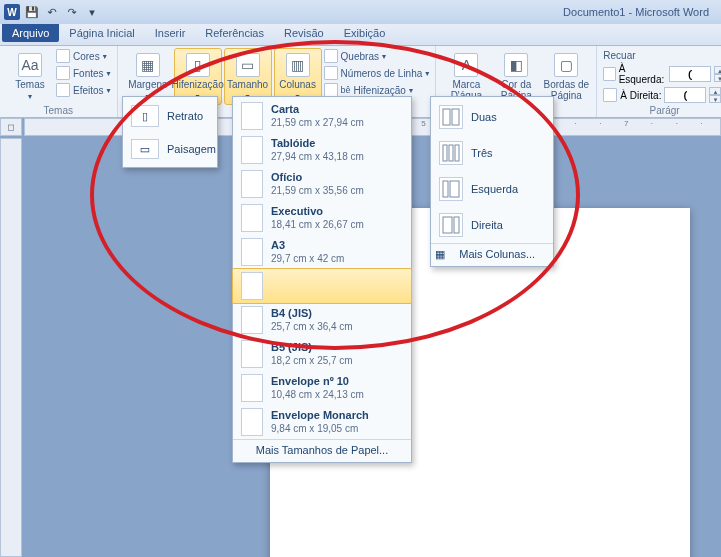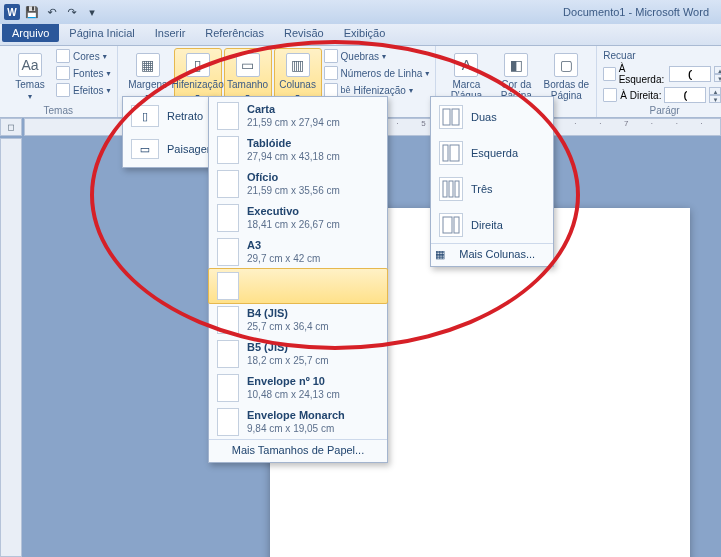--- a/index.html
+++ b/index.html
@@ -52,21 +52,21 @@
   .menu-ico { width:28px; height:32px; background:#fff; border:1px solid #c3cfdf; display:flex; align-items:center; justify-content:center; flex-shrink:0;}
   .menu-ico.small { width:24px; height:24px;}
   .menu-text { display:flex; flex-direction:column; line-height:1.2;}
   .menu-text .sub { font-size:10px; color:#5b6f8c;}
   .menu-footer { border-top:1px solid #cdd9eb; text-align:center; padding:4px; font-size:11px;}
 
   .orient-menu { left:122px; top:96px; width:96px; padding:2px;}
   .orient-menu .menu-item { padding:6px; }
   .orient-menu .menu-ico { width:28px; height:22px;}
 
-  .size-menu { left:208px; top:96px; width:180px; padding:2px 0;}
+  .size-menu { left:232px; top:96px; width:180px; padding:2px 0;}
   .size-menu .menu-item { padding:3px 8px;}
   .size-menu .menu-ico { width:22px; height:28px;}
 
   .col-menu { left:430px; top:96px; width:124px; padding:2px 0;}
   .col-menu .menu-item { padding:6px 8px;}
   .col-menu .menu-ico { width:24px; height:24px;}
 
   
   .red-circle { position:absolute; left:90px; top:40px; width:490px; height:310px; border:4px solid #d62027; border-radius:50%; z-index:30; pointer-events:none;}
 
@@ -311,35 +311,35 @@
       <svg class="col-svg" width="20" height="20">
           <rect x="2" y="2" width="7" height="16"></rect>
           <rect x="11" y="2" width="7" height="16"></rect>
         </svg>
     </div>
     <span>Duas</span>
   </div>
   <div class="menu-item">
     <div class="menu-ico small">
       <svg class="col-svg" width="20" height="20">
-          <rect x="2" y="2" width="5" height="16"></rect>
-          <rect x="9" y="2" width="9" height="16"></rect>
-        </svg>
-    </div>
-    <span>Esquerda</span>
-  </div>
-  <div class="menu-item">
-    <div class="menu-ico small">
-      <svg class="col-svg" width="20" height="20">
           <rect x="2" y="2" width="4" height="16"></rect>
           <rect x="8" y="2" width="4" height="16"></rect>
           <rect x="14" y="2" width="4" height="16"></rect>
         </svg>
     </div>
     <span>Três</span>
+  </div>
+  <div class="menu-item">
+    <div class="menu-ico small">
+      <svg class="col-svg" width="20" height="20">
+          <rect x="2" y="2" width="5" height="16"></rect>
+          <rect x="9" y="2" width="9" height="16"></rect>
+        </svg>
+    </div>
+    <span>Esquerda</span>
   </div>
   <div class="menu-item">
     <div class="menu-ico small">
       <svg class="col-svg" width="20" height="20">
           <rect x="2" y="2" width="9" height="16"></rect>
           <rect x="13" y="2" width="5" height="16"></rect>
         </svg>
     </div>
     <span>Direita</span>
   </div>

